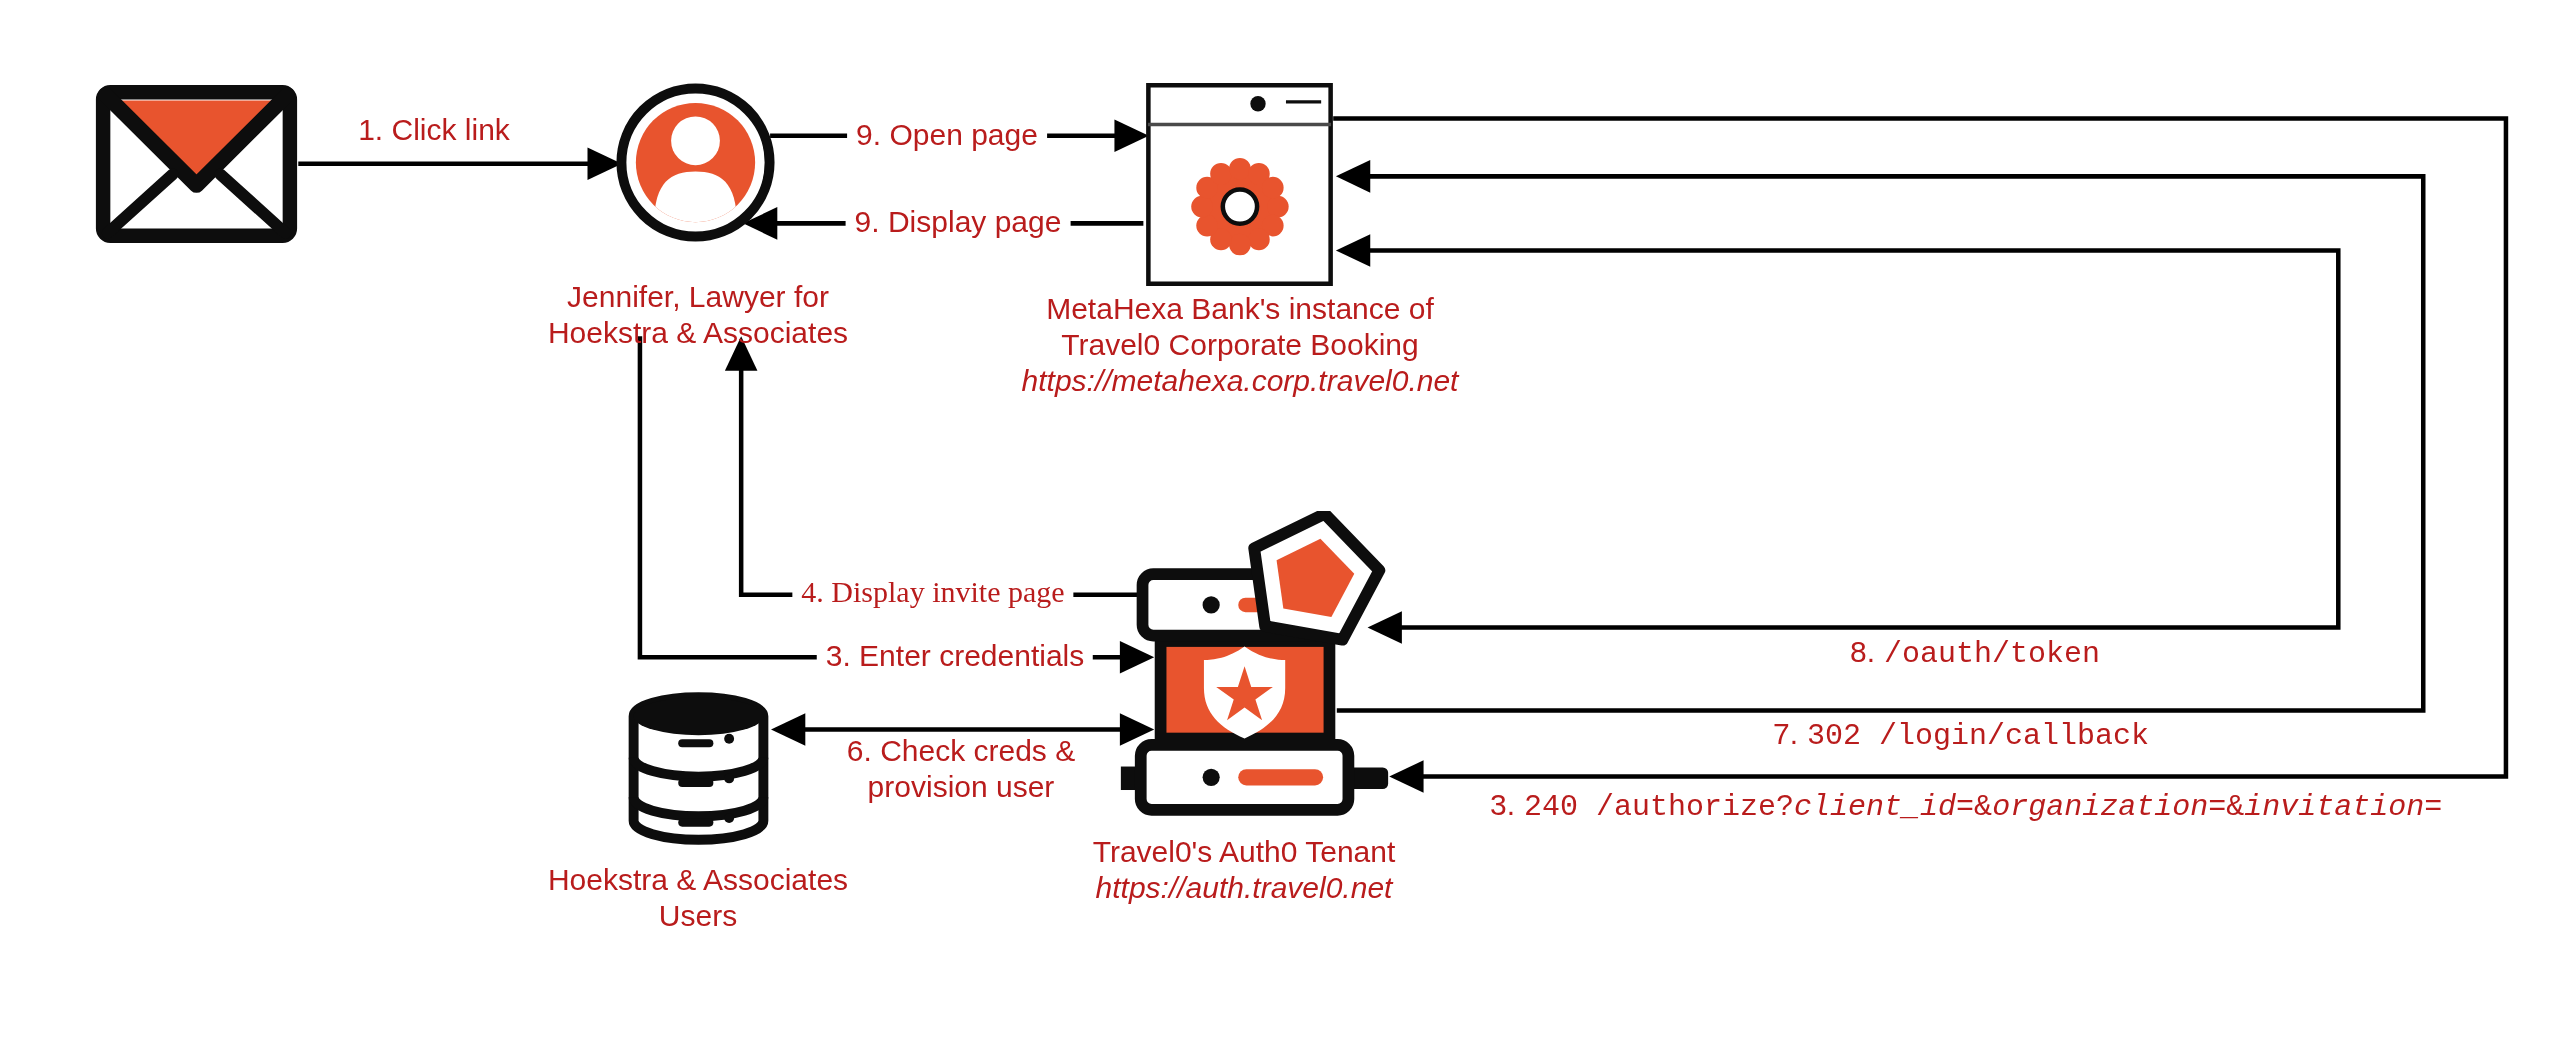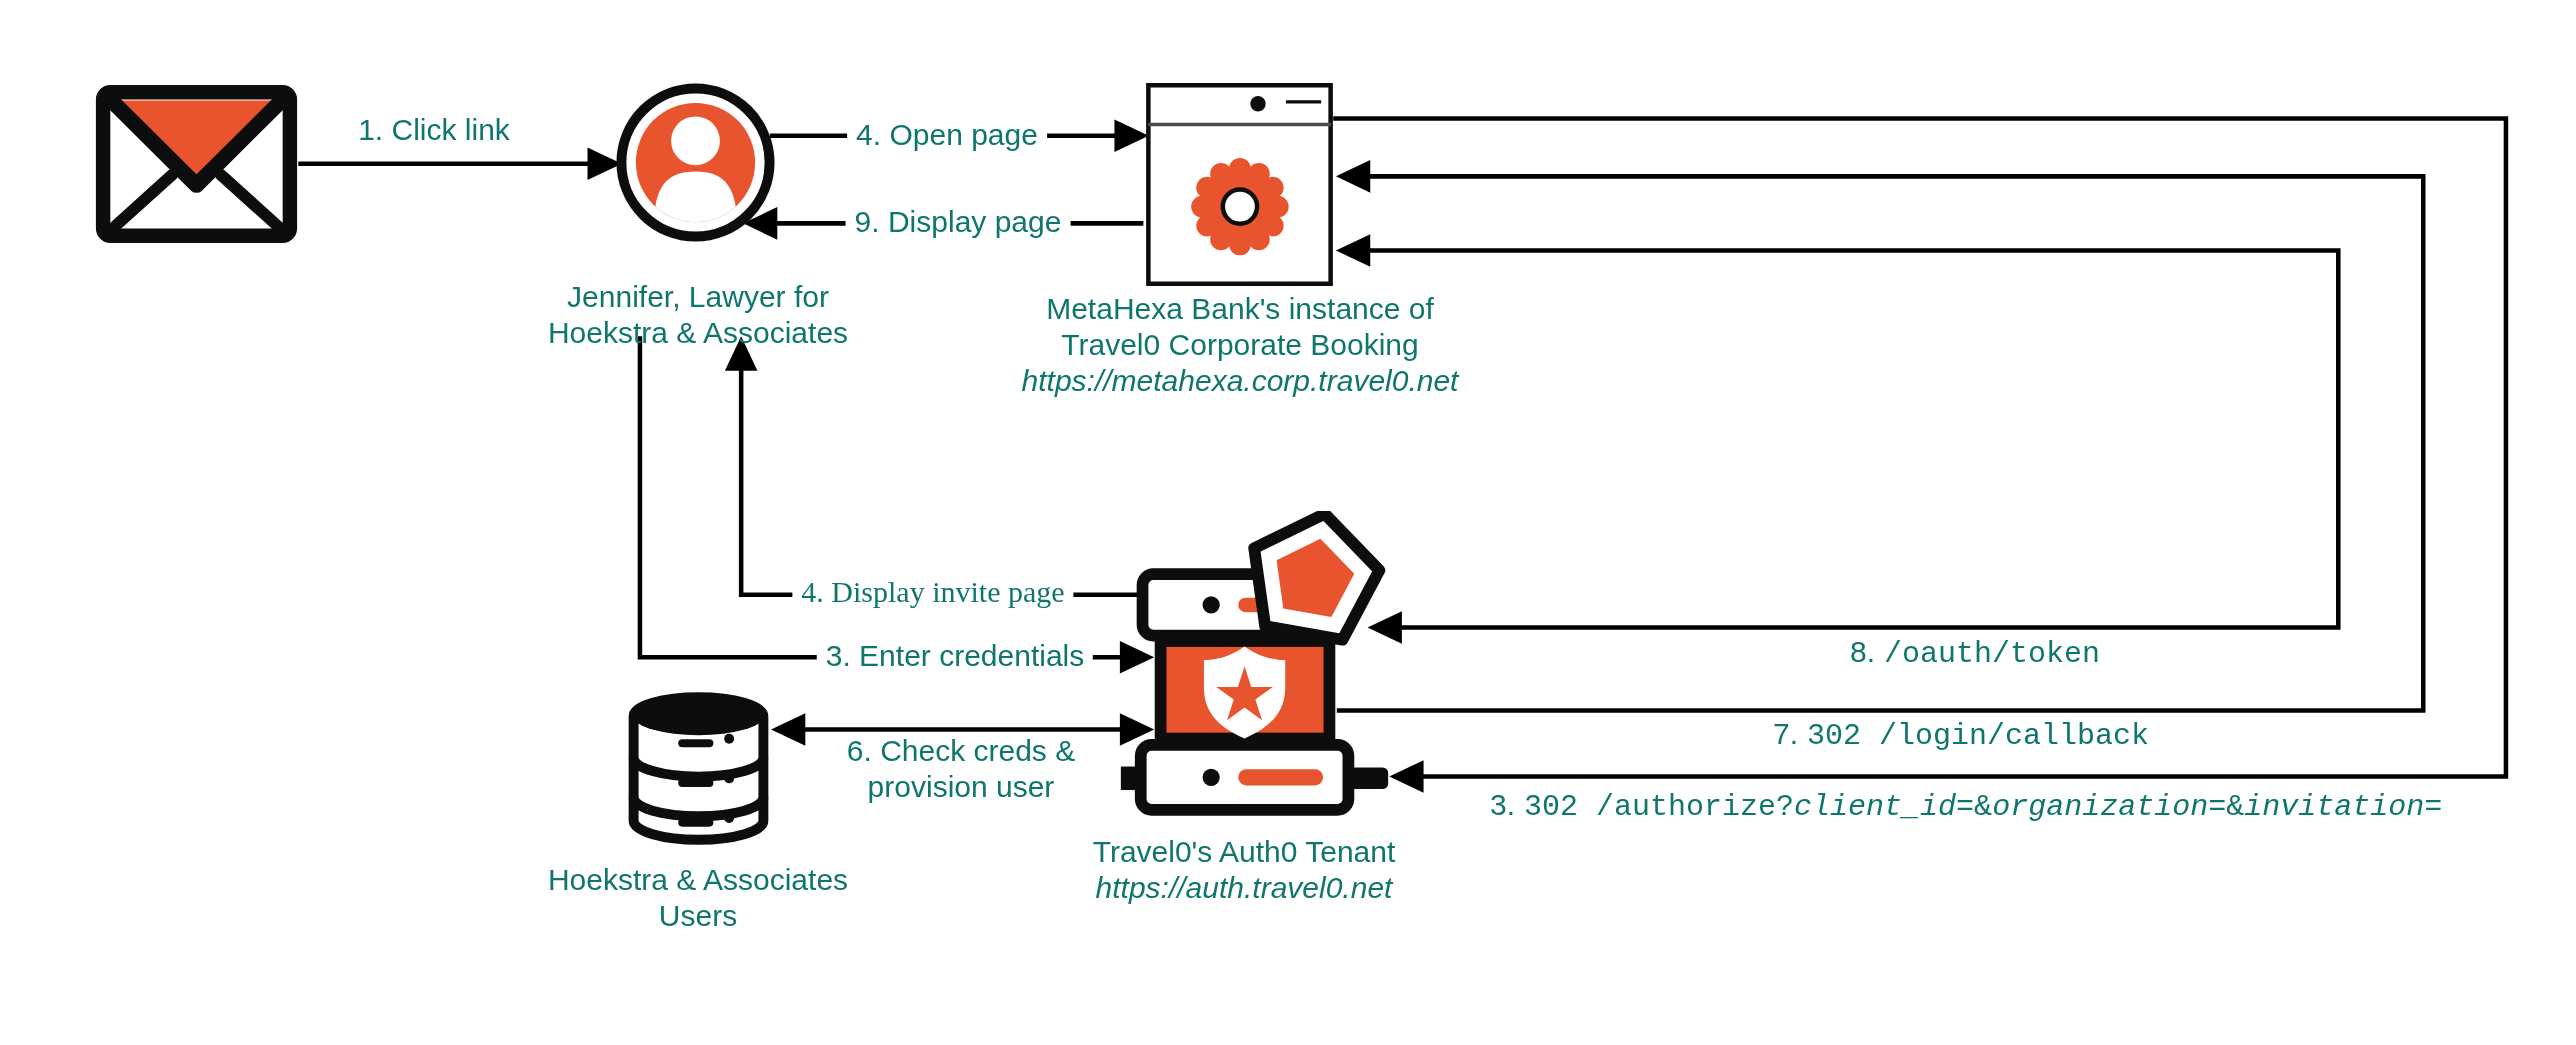--- a/index.html
+++ b/index.html
@@ -1,20 +1,20 @@
 <!DOCTYPE html>
 <html style="font-size:14.5px"><head>
 <meta charset="utf-8">
 <style>
   html,body{margin:0;padding:0;background:#fff;}
   .canvas{position:relative;width:2576px;height:1046px;background:#ffffff;
           font-family:"Liberation Sans",sans-serif;color:#000;overflow:hidden;}
   svg{display:block;}
   .abs{position:absolute;}
-  .label{position:absolute;font-size:30px;line-height:36px;white-space:nowrap;color:#0f766e;}
+  .label{position:absolute;font-size:30px;line-height:36px;white-space:nowrap;color:#b91c1c;}
   .center{transform:translate(-50%,-50%);text-align:center;}
   .vcenter{transform:translateY(-50%);}
   .online{background:#ffffff;padding:0 9px;}
   .mono{font-family:"Liberation Mono","DejaVu Sans Mono",monospace;font-size:30px;}
   .it{font-style:italic;}
   .pref{margin-right:9px;}
   .url{font-style:italic;}
 </style>
 </head>
 <body>
@@ -143,21 +143,21 @@
     </g>
     <g fill="#0d0d0d">
       <circle cx="114" cy="53" r="5.5"></circle>
         <circle cx="114" cy="97" r="5.5"></circle>
         <circle cx="114" cy="141" r="5.5"></circle>
     </g>
   </svg>
 
   <div class="label center" style="left:434px;top:130px;">1. Click link</div>
 
-  <div class="label center online" style="left:947px;top:135px;">4. Open page</div>
+  <div class="label center online" style="left:947px;top:135px;">9. Open page</div>
 
   <div class="label center online" style="left:958px;top:222px;">9. Display page</div>
 
   <div class="label center" style="left:698px;top:286px;margin-top:29px;">
     <div>Jennifer, Lawyer for</div>
     <div>Hoekstra &amp; Associates</div>
   </div>
 
   <div class="label center" style="left:1240px;top:345px;">
     <div>MetaHexa Bank's instance of</div>
@@ -186,17 +186,17 @@
 
   <div class="label vcenter" style="left:1850px;top:653px;">
     <span class="pref">8.</span><span class="mono">/oauth/token</span>
   </div>
 
   <div class="label vcenter" style="left:1773px;top:735px;">
     <span class="pref">7.</span><span class="mono">302 /login/callback</span>
   </div>
 
   <div class="label vcenter" style="left:1490px;top:806px;">
-    <span class="pref">3.</span><span class="mono">302 /authorize?</span><span class="mono it">client_id</span><span class="mono">=&amp;</span><span class="mono it">organization</span><span class="mono">=&amp;</span><span class="mono it">invitation</span><span class="mono">=</span>
+    <span class="pref">3.</span><span class="mono">240 /authorize?</span><span class="mono it">client_id</span><span class="mono">=&amp;</span><span class="mono it">organization</span><span class="mono">=&amp;</span><span class="mono it">invitation</span><span class="mono">=</span>
   </div>
 
 </div>
 
 
 </body></html>

